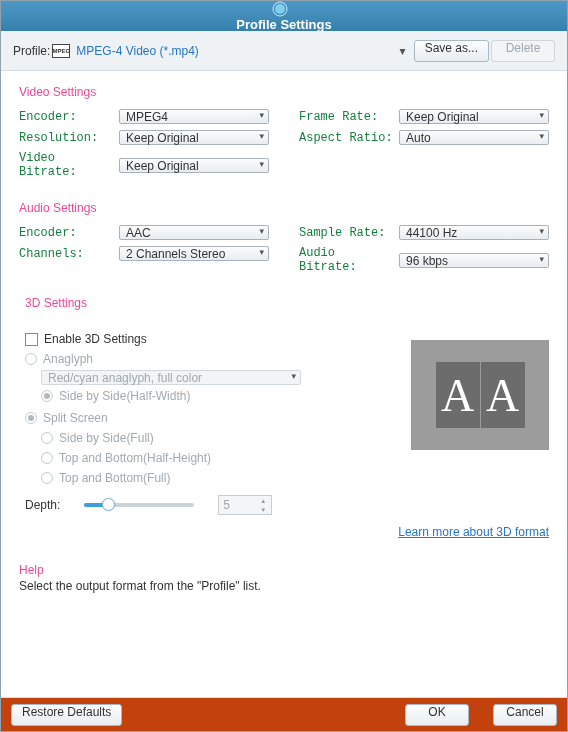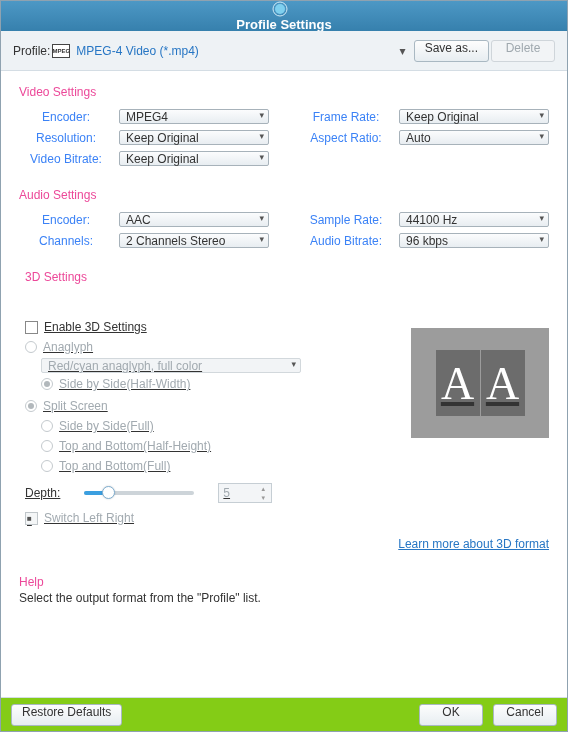--- a/index.html
+++ b/index.html
@@ -116,23 +116,24 @@
     display: flex;
     flex-direction: column;
     gap: 6px;
   }
   .field {
     display: flex;
     align-items: center;
   }
   .flabel {
     width: 100px;
-    text-align: center;
-    color: #3b82f6;
+    text-align: left;
+    color: #15803d;
     padding-right: 6px;
+    font-family: Liberation Mono, monospace;
   }
   .combo {
     flex: 1;
     height: 15px;
     border: 1px solid #a7b2ba;
     background: linear-gradient(#fbfcfd, #e8edf1);
     border-radius: 2px;
     padding: 0 18px 0 6px;
     display: flex;
     align-items: flex-start;
@@ -147,25 +148,24 @@
     font-size: 9px;
     color: #555;
   }
   .combo.disabled {
     color: #a2aab0;
     background: #f2f4f6;
     border-color: #d2d8dc;
     cursor: default;
   }
   .section-3d {
-    margin-top: 24px;
+    margin-top: 10px;
     padding-left: 6px;
     display: flex;
     gap: 30px;
-    text-decoration: underline;
   }
   .section-3d .left {
     flex: 1;
     display: flex;
     flex-direction: column;
     gap: 2px;
   }
   .cb-row { display:flex; align-items:center; gap:6px; margin: 2px 0; }
   .cb {
     width: 13px; height: 13px;
@@ -237,26 +237,26 @@
   }
   .stepper .spin div {
     flex:1; font-size:7px; color:#999; display:flex; align-items:center; justify-content:center;
   }
   .link { color:#2776c4; text-decoration: underline; cursor:pointer; }
   .help {
     margin-top: 10px;
   }
   .footer {
     height: 34px;
-    background: #84cc16;
+    background: #c2410c;
     border-top: 1px solid #d4dde4;
     display:flex;
     align-items:center;
     padding: 0 10px;
-    gap: 10px;
+    gap: 24px;
   }
   .footer .spacer { flex:1; }
   .bottom-right {
     display:flex; width:100%; margin-top: 2px;
   }
   .bottom-right .spacer { flex:1; }
 </style>
 </head>
 <body>
 
@@ -416,24 +416,20 @@
           </div>
           <div class="stepper">
             <span>5</span>
             <div class="spin">
               <div>▴</div>
               <div>▾</div>
             </div>
           </div>
         </div>
 
-        <div class="cb-row disabled-text" style="margin-top:6px">
-          <span class="cb disabled checked"></span>
-          <span>Switch Left Right</span>
-        </div>
       </div>
       <div>
         <div class="preview">
           <div class="preview-inner">
               <span>A</span>
               <span>A</span>
             </div>
         </div>
       </div>
     </div>

